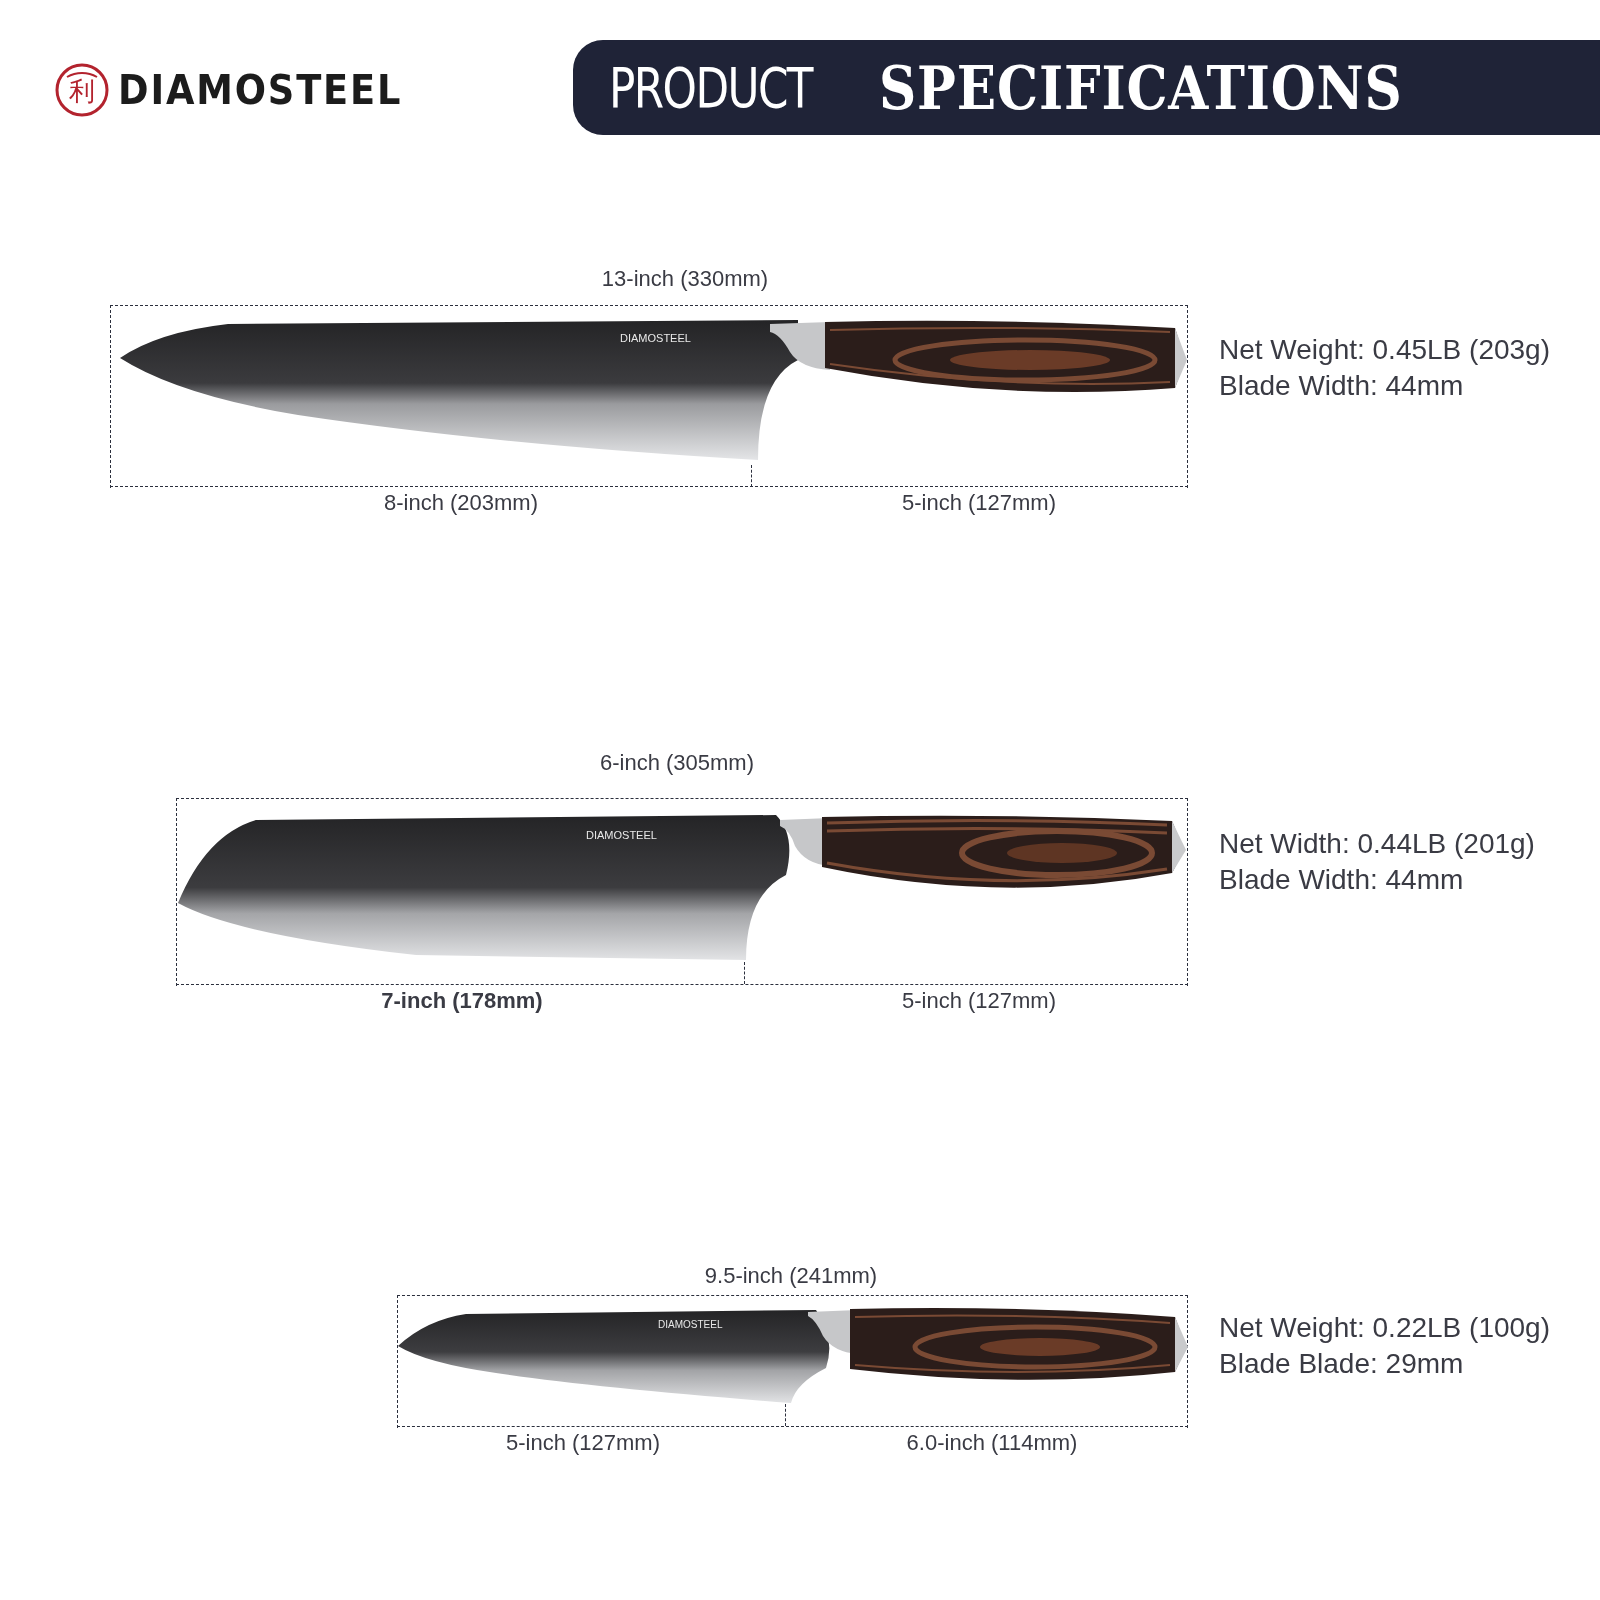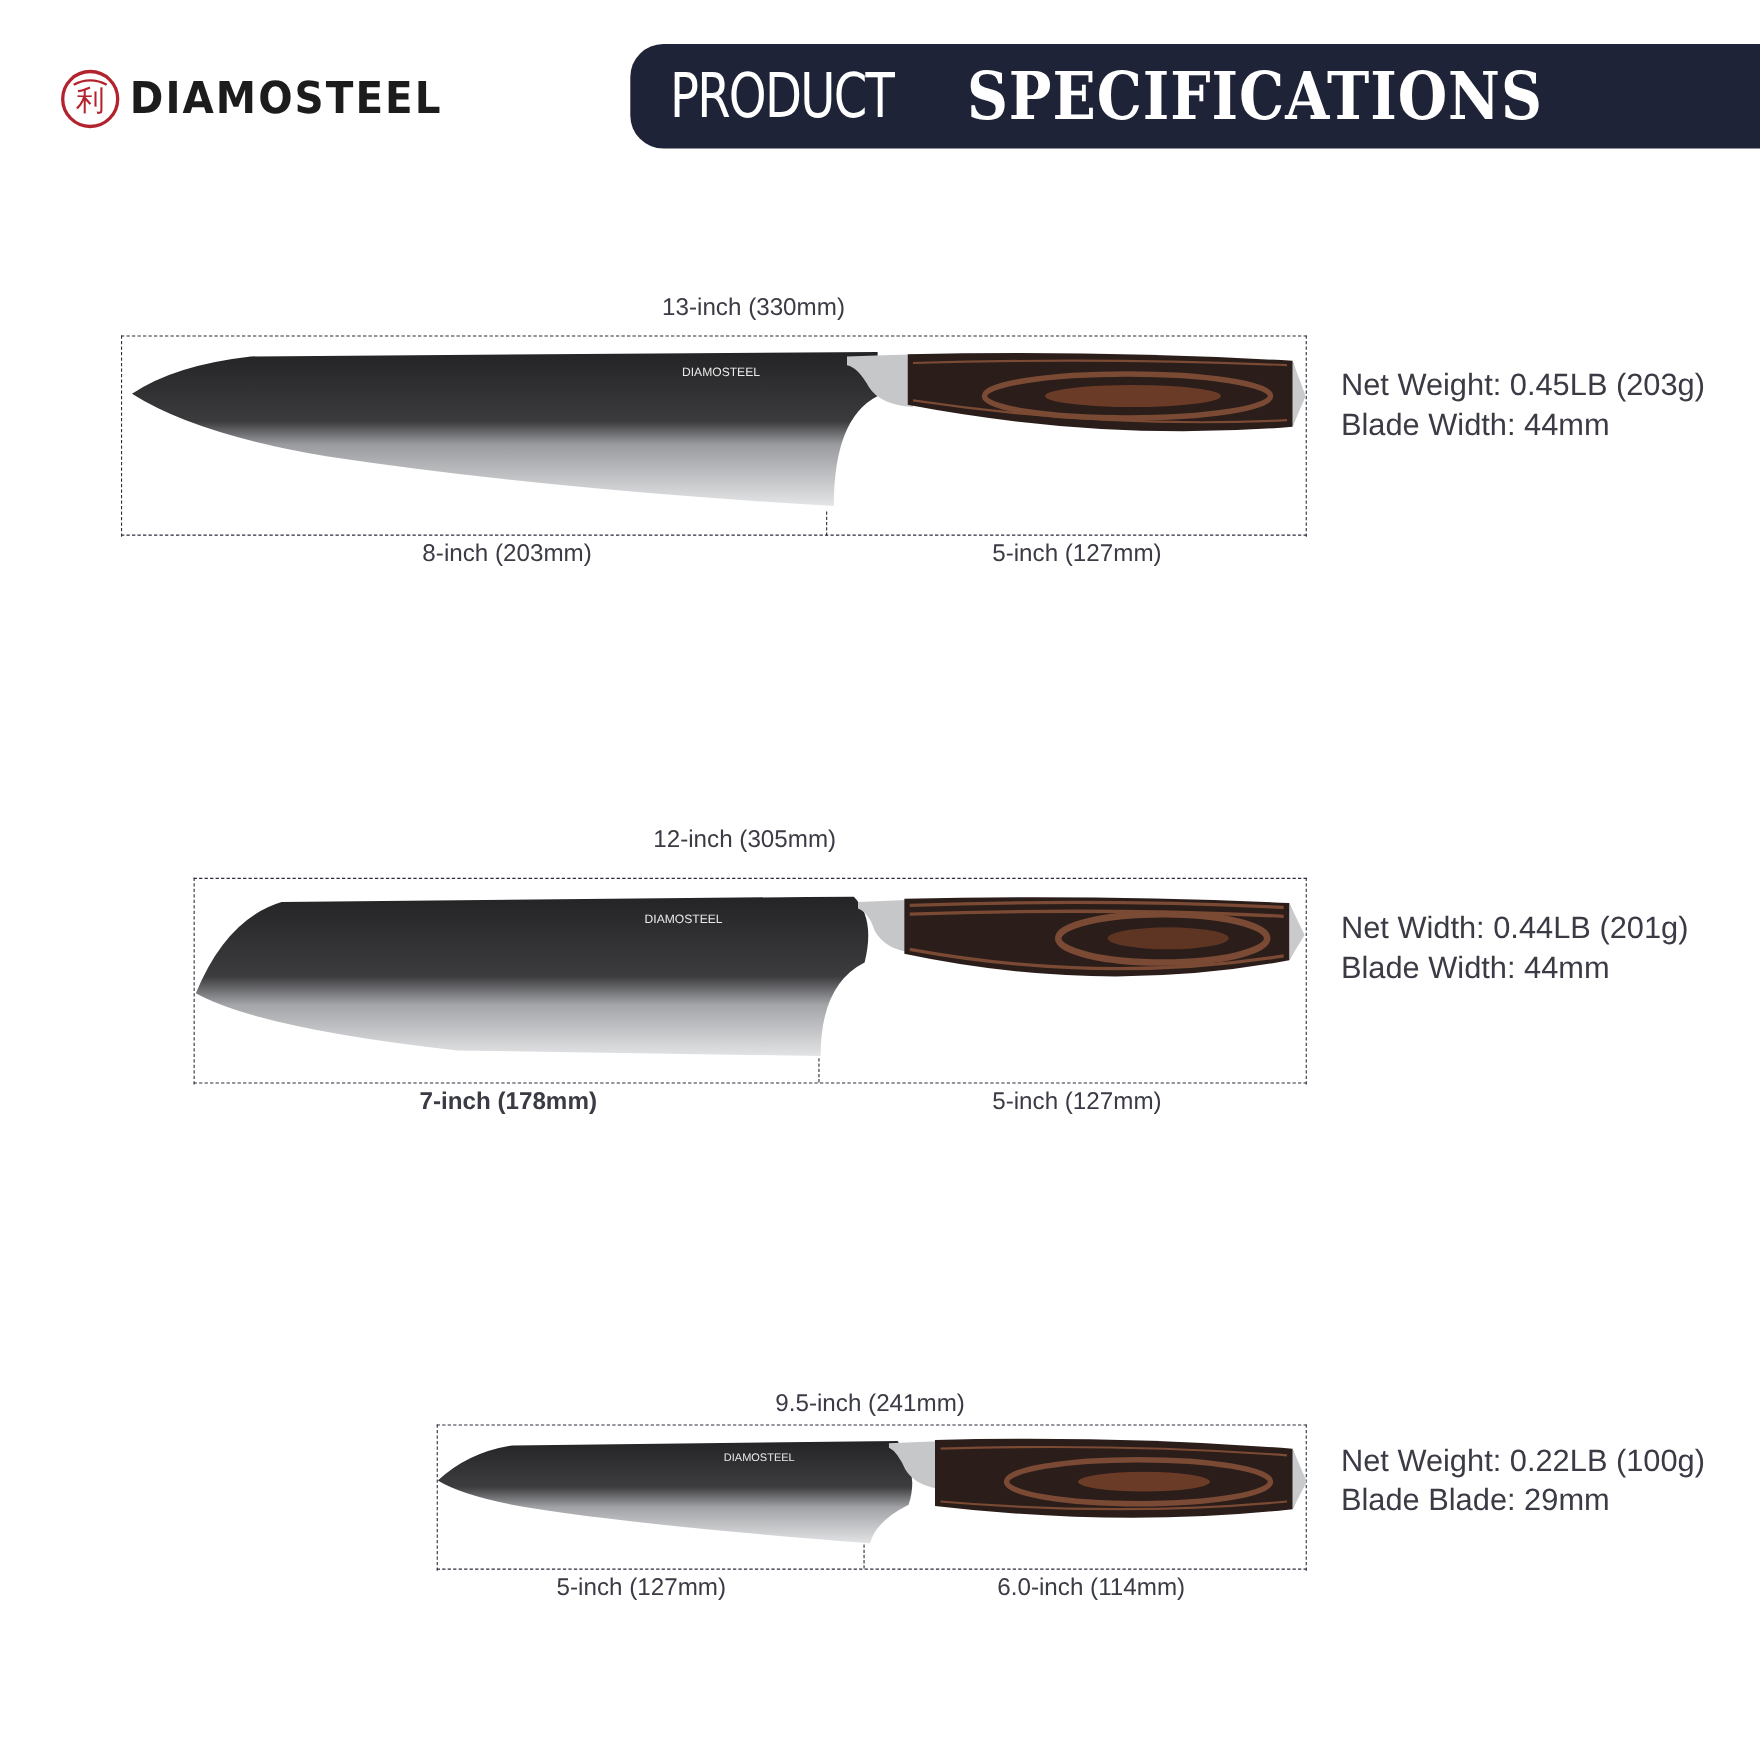--- a/index.html
+++ b/index.html
@@ -72,21 +72,21 @@
   <span class="dim-label" style="left:461px; top:490px;text-align:right;">8-inch (203mm)</span>
   <span class="dim-label" style="left:979px; top:490px;">5-inch (127mm)</span>
 
   <div class="spec" style="left:1219px; top:332px;">
     <div>Net Weight: 0.45LB (203g)</div>
     <div>Blade Width: 44mm</div>
   </div>
 </div>
 
 <div>
-  <span class="dim-label" style="left:677px; top:750px;">12-inch (305mm)</span>
+  <span class="dim-label" style="left:677px; top:750px;">6-inch (305mm)</span>
   <div class="box" style="left:176px; top:798px; width:1012px; height:188px; border-bottom:none;"></div>
   <div class="box" style="left:176px; top:984px; width:1012px; height:0; border-left:none; border-right:none; border-bottom:none;"></div>
   <div class="tick" style="left:744px; top:962px; height:22px;"></div>
 
   <svg class="blade" style="left:176px; top:815px;" width="620" height="148" viewBox="0 0 620 148">
     <defs>
       <linearGradient id="bg2" x1="0" y1="0" x2="0" y2="1">
         <stop offset="0" stop-color="#242426"></stop>
         <stop offset="0.5" stop-color="#3c3c3f"></stop>
         <stop offset="0.68" stop-color="#a4a5a8"></stop>

